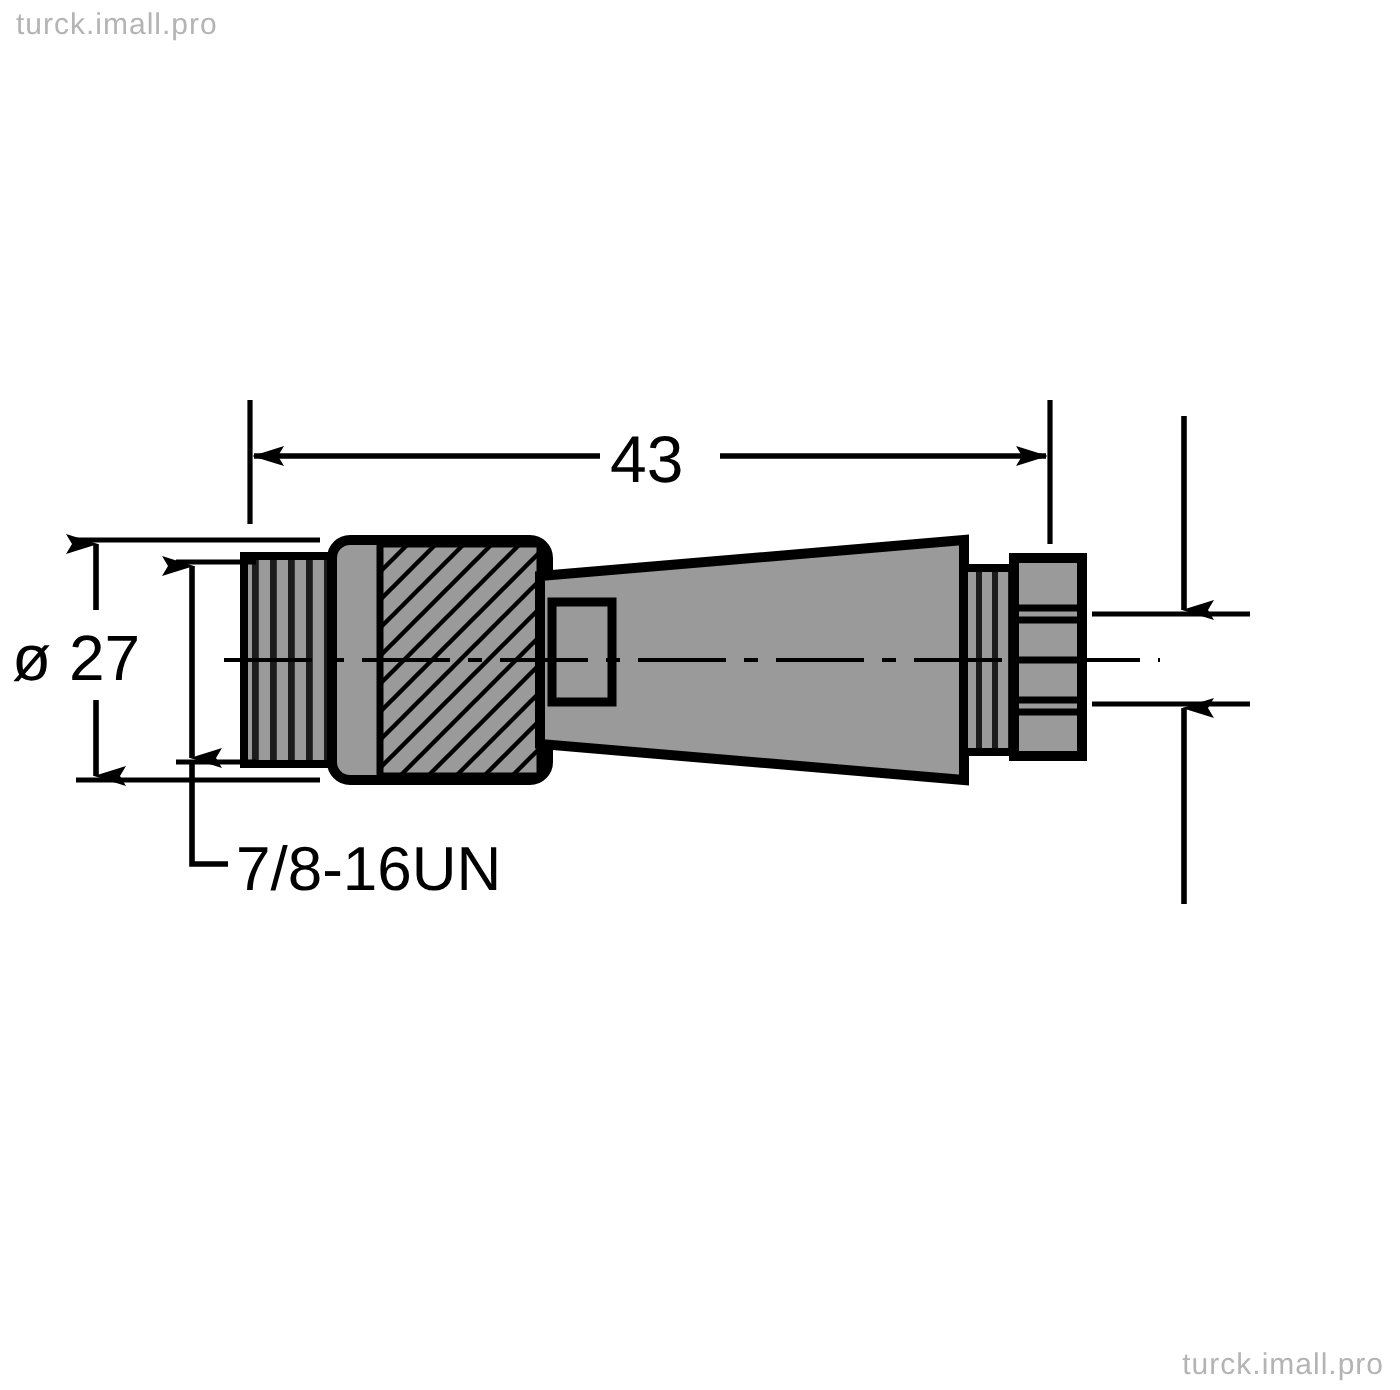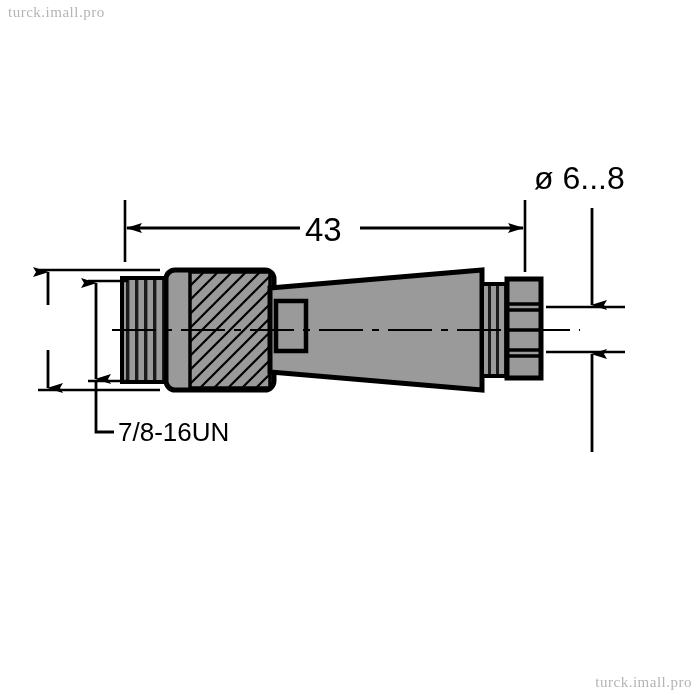--- a/index.html
+++ b/index.html
@@ -12,21 +12,21 @@
   }
   #page {
     position: relative;
     width: 700px;
     height: 695px;
     background: #ffffff;
     overflow: hidden;
   }
   .watermark {
     position: absolute;
-    font-family: Liberation Serif, serif;
+    font-family: Liberation Sans, sans-serif;
     font-size: 15px;
     letter-spacing: 0.5px;
     color: #b4b4b4;
     white-space: nowrap;
     user-select: none;
     text-align: center;
   }
   #wm-top-left { left: 8px; top: 4px; }
   #wm-bottom-right { right: 8px; bottom: 4px; }
   #wm-center {
@@ -58,21 +58,21 @@
     font-size: 32px;
   }
   #label-dia27 {
     left: 6px;
     top: 311px;
     font-size: 32px;
   }
   #label-thread {
     left: 118px;
     top: 417px;
-    font-size: 26px;
+    font-size: 31px;
   }
 </style>
 </head>
 <body>
 
 <div id="page">
 
   <div class="watermark" id="wm-top-left">turck.imall.pro</div>
 
   <div class="watermark" id="wm-center">turck.imall.pro</div>
@@ -174,18 +174,18 @@
       <line x1="546" y1="307" x2="625" y2="307" stroke="#000000" stroke-width="2.6"></line>
       <line x1="546" y1="352" x2="625" y2="352" stroke="#000000" stroke-width="2.6"></line>
       <line x1="592" y1="208" x2="592" y2="305" stroke="#000000" stroke-width="2.8" marker-end="url(#arrUp)"></line>
       <line x1="592" y1="452" x2="592" y2="354" stroke="#000000" stroke-width="2.8" marker-end="url(#arrDown)"></line>
     </g>
 
   </svg>
 
   <div class="dim-label" id="label-88">43</div>
 
-  <div class="dim-label" id="label-dia68">ø 6...8</div>
 
+  <div class="dim-label" id="label-dia27">ø 27</div>
 
   <div class="dim-label" id="label-thread">7/8-16UN</div>
 
 </div>
 
 </body></html>

